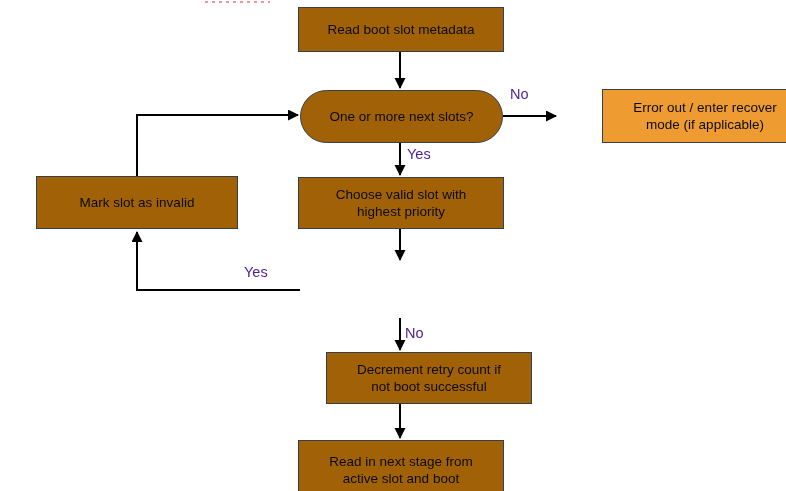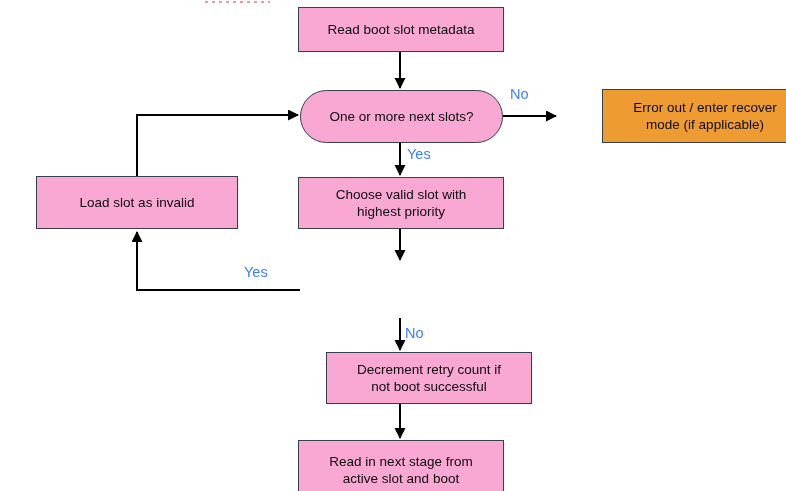--- a/index.html
+++ b/index.html
@@ -22,40 +22,40 @@
     z-index: 1;
   }
   .node {
     position: absolute;
     z-index: 2;
     display: flex;
     align-items: center;
     justify-content: center;
     text-align: center;
     box-sizing: border-box;
-    background: #f9a8d4;
+    background: #a16207;
     border: 1px solid #36404a;
     color: #0b0b0b;
     font-size: 13.5px;
     line-height: 17px;
   }
   .node .label {
     white-space: pre-line;
   }
   .stadium {
     border-radius: 28px;
   }
   .error-node {
     background: #ee9c31;
   }
   .edge-label {
     position: absolute;
     z-index: 3;
     font-size: 14.5px;
-    color: #3b82f6;
+    color: #4c1d95;
     line-height: 16px;
   }
   .dotted-marker {
     position: absolute;
     left: 205px;
     top: 1px;
     width: 65px;
     height: 2px;
     background: repeating-linear-gradient(90deg, #e89a9a 0 3px, transparent 3px 7px);
     z-index: 3;
@@ -129,21 +129,21 @@
     <div class="label">Decrement retry count if
 not boot successful</div>
   </div>
 
   <div id="node-load" class="node">
     <div class="label">Read in next stage from
 active slot and boot</div>
   </div>
 
   <div id="node-mark" class="node">
-    <div class="label">Load slot as invalid</div>
+    <div class="label">Mark slot as invalid</div>
   </div>
 
   <div id="label-no-error" class="edge-label">No</div>
   <div id="label-yes-choose" class="edge-label">Yes</div>
   <div id="label-yes-mark" class="edge-label">Yes</div>
   <div id="label-no-decrement" class="edge-label">No</div>
 
 </div>
 
 </body></html>

